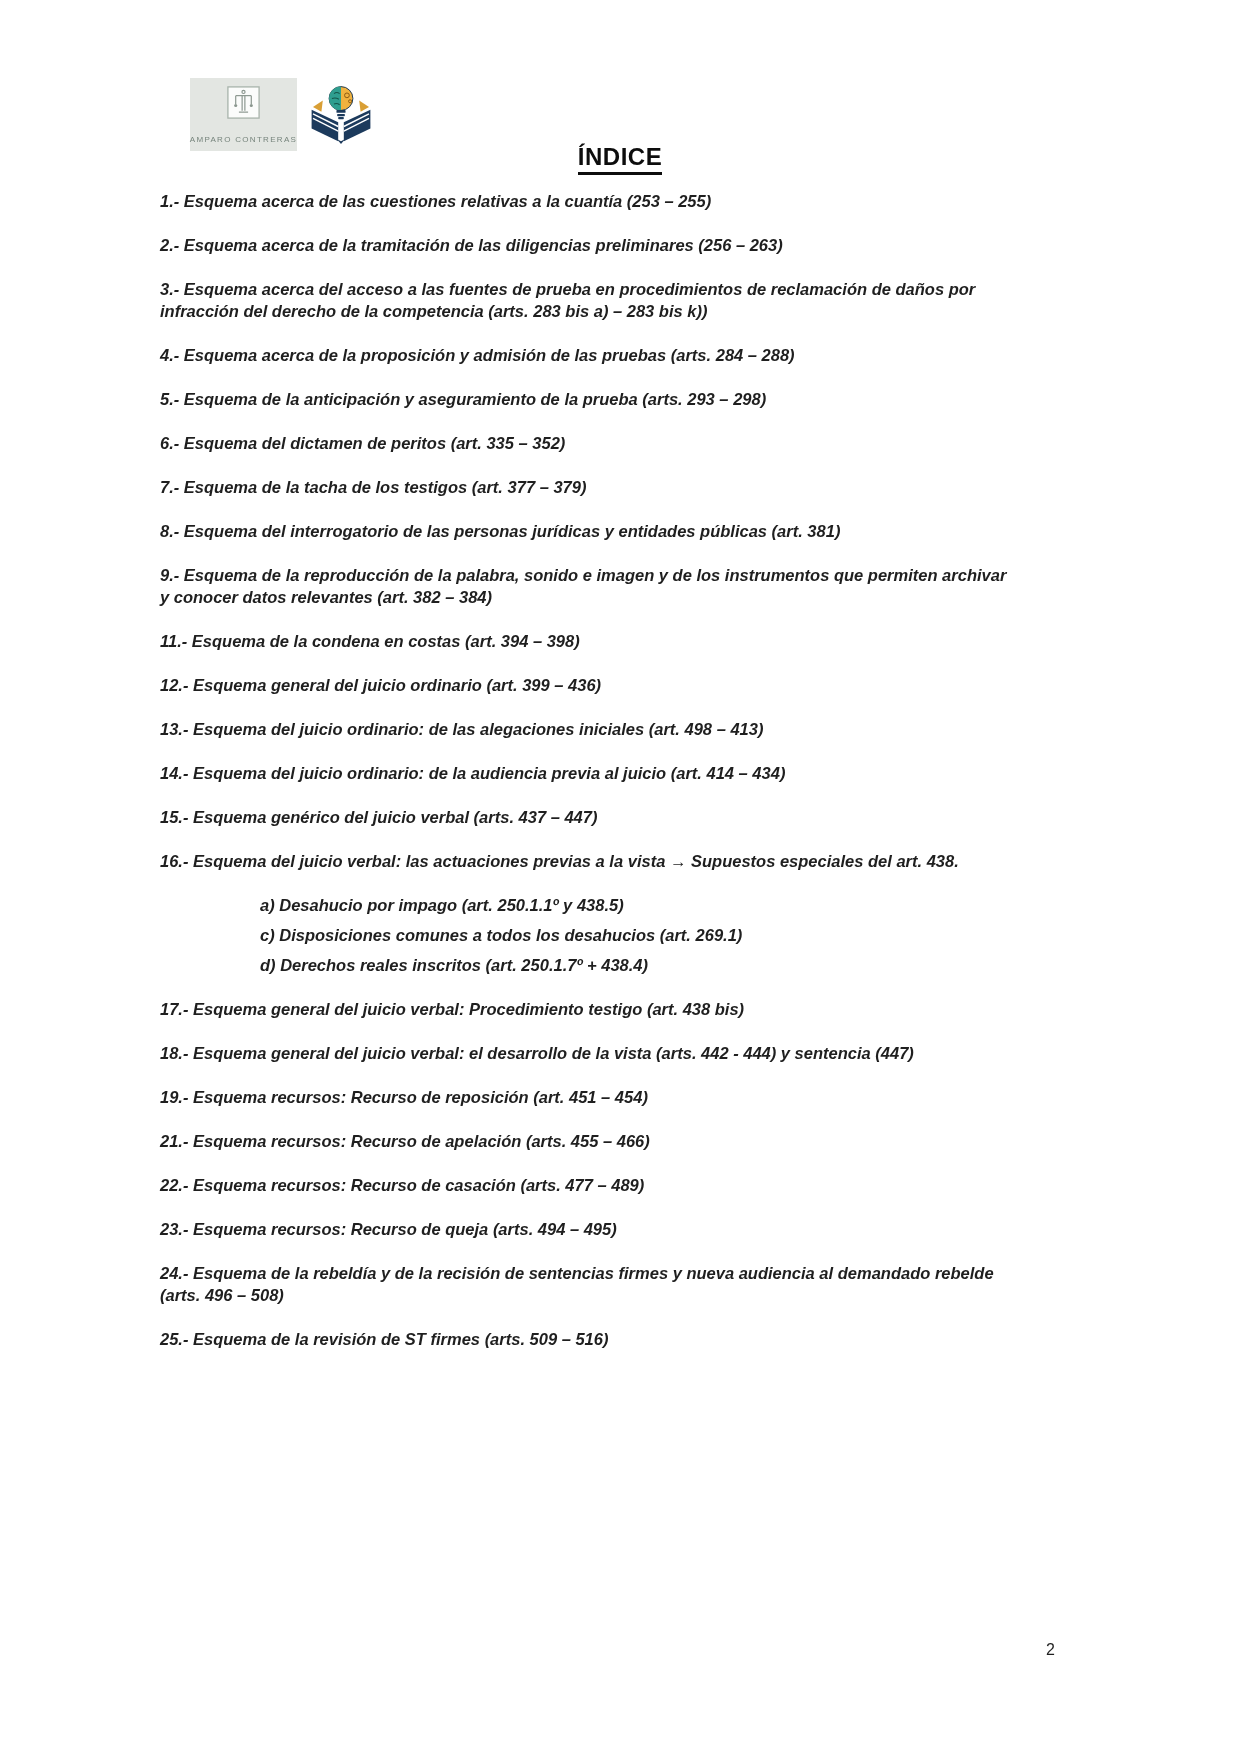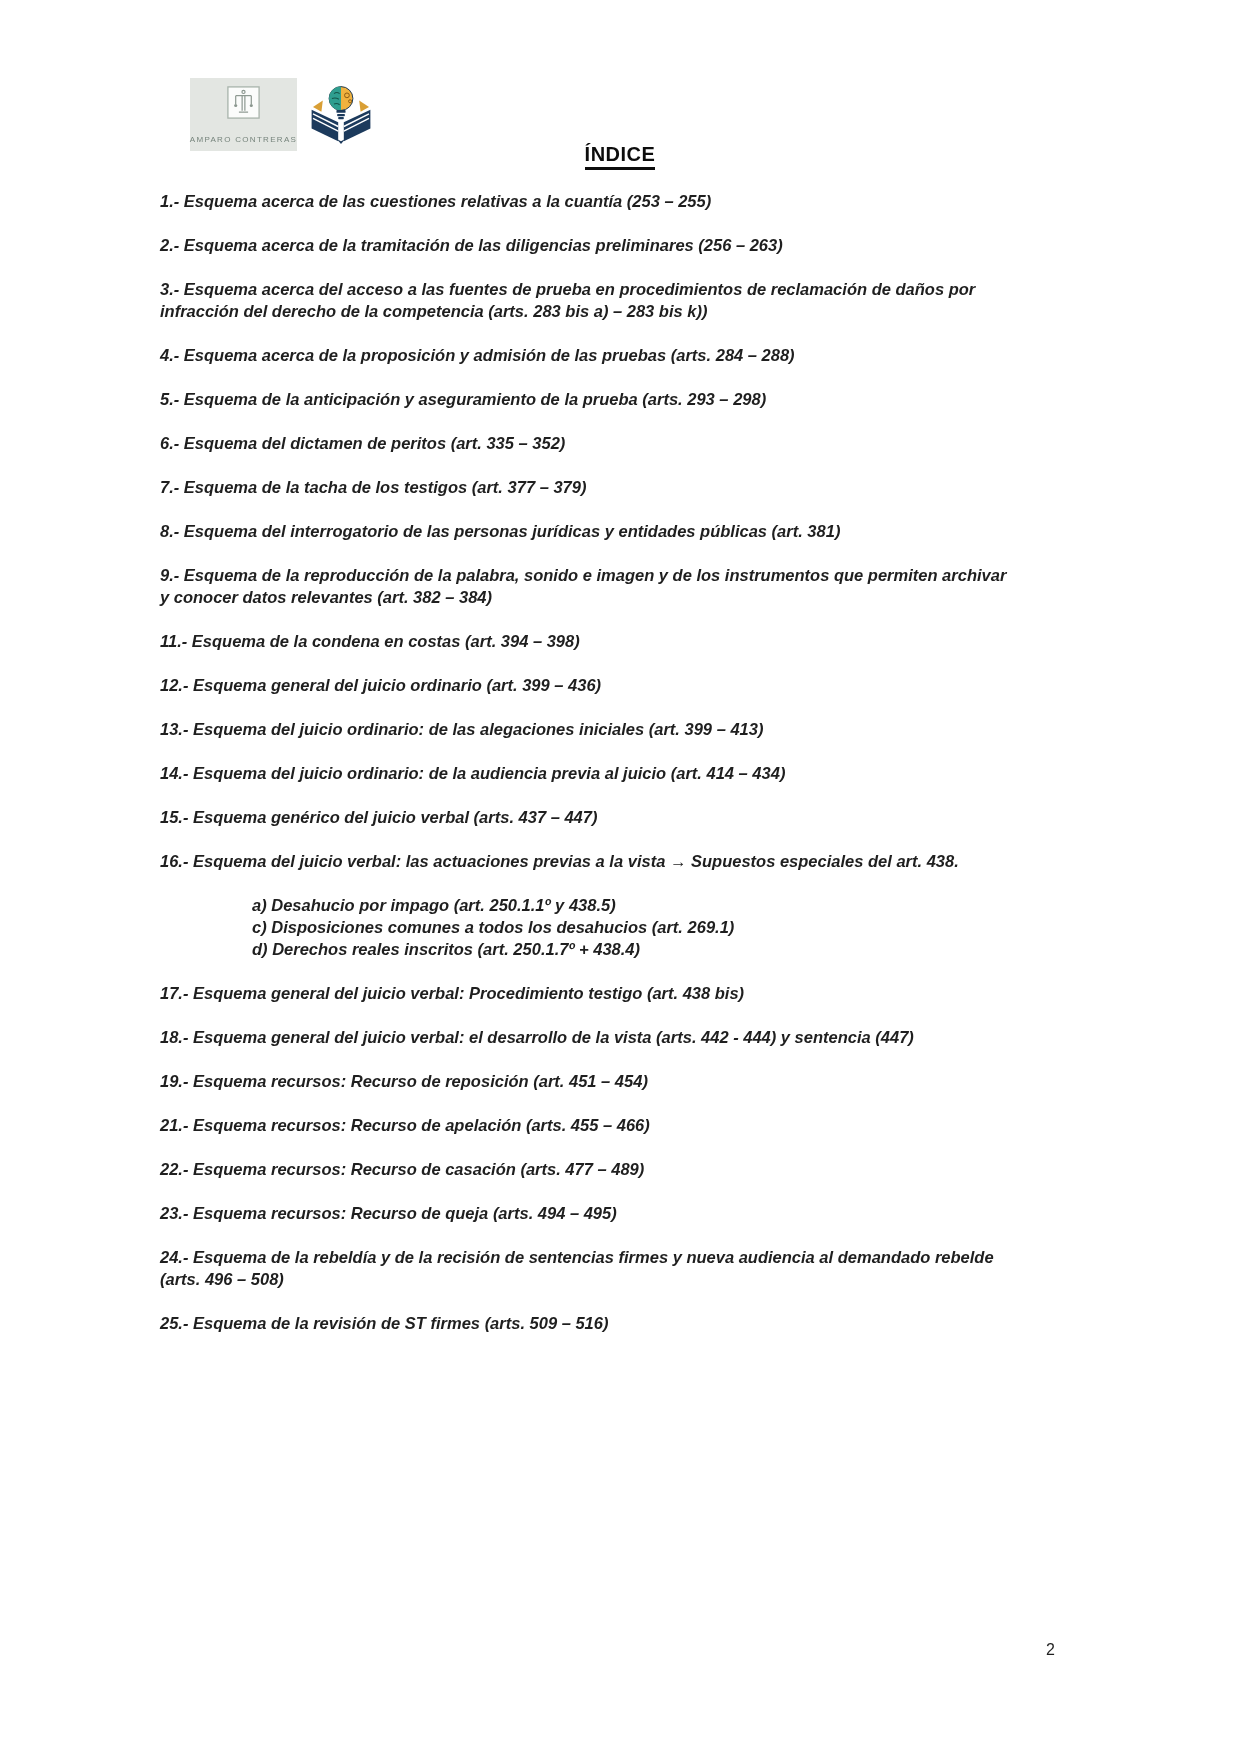--- a/index.html
+++ b/index.html
@@ -38,21 +38,21 @@
   }
   .page-title-wrap {
     position: absolute;
     top: 143px;
     left: 0;
     width: 100%;
     text-align: center;
   }
   .page-title {
     display: inline-block;
-    font-size: 20px;
+    font-size: 24px;
     font-weight: bold;
     color: #0d0d0d;
     border-bottom: 3px solid #0d0d0d;
     padding-bottom: 1px;
     letter-spacing: 0.5px;
   }
   .toc {
     position: absolute;
     top: 190px;
     left: 160px;
@@ -64,21 +64,21 @@
   .toc p {
     margin: 0 0 22px 0;
     white-space: pre-wrap;
     font-weight: bold;
   }
   .toc .sublist {
     margin: 0 0 22px 0;
     padding-left: 92px;
   }
   .toc .sublist p {
-    margin: 0;
+    margin: 8px;
   }
   .page-number {
     position: absolute;
     top: 1641px;
     left: 1046px;
     font-size: 16px;
     color: #1f1f1f;
   }
 </style>
 </head>
@@ -144,21 +144,21 @@
 infracción del derecho de la competencia (arts. 283 bis a) – 283 bis k))</p>
   <p>4.- Esquema acerca de la proposición y admisión de las pruebas (arts. 284 – 288)</p>
   <p>5.- Esquema de la anticipación y aseguramiento de la prueba (arts. 293 – 298)</p>
   <p>6.- Esquema del dictamen de peritos (art. 335 – 352)</p>
   <p>7.- Esquema de la tacha de los testigos (art. 377 – 379)</p>
   <p>8.- Esquema del interrogatorio de las personas jurídicas y entidades públicas (art. 381)</p>
   <p>9.- Esquema de la reproducción de la palabra, sonido e imagen y de los instrumentos que permiten archivar
 y conocer datos relevantes (art. 382 – 384)</p>
   <p>11.- Esquema de la condena en costas (art. 394 – 398)</p>
   <p>12.- Esquema general del juicio ordinario (art. 399 – 436)</p>
-  <p>13.- Esquema del juicio ordinario: de las alegaciones iniciales (art. 399 – 413)</p>
+  <p>13.- Esquema del juicio ordinario: de las alegaciones iniciales (art. 498 – 413)</p>
   <p>14.- Esquema del juicio ordinario: de la audiencia previa al juicio (art. 414 – 434)</p>
   <p>15.- Esquema genérico del juicio verbal (arts. 437 – 447)</p>
   <p>16.- Esquema del juicio verbal: las actuaciones previas a la vista → Supuestos especiales del art. 438.</p>
   <div class="sublist">
     <p>a) Desahucio por impago (art. 250.1.1º y 438.5)</p>
     <p>c) Disposiciones comunes a todos los desahucios (art. 269.1)</p>
     <p>d) Derechos reales inscritos (art. 250.1.7º + 438.4)</p>
   </div>
   <p>17.- Esquema general del juicio verbal: Procedimiento testigo (art. 438 bis)</p>
   <p>18.- Esquema general del juicio verbal: el desarrollo de la vista (arts. 442 - 444) y sentencia (447)</p>

